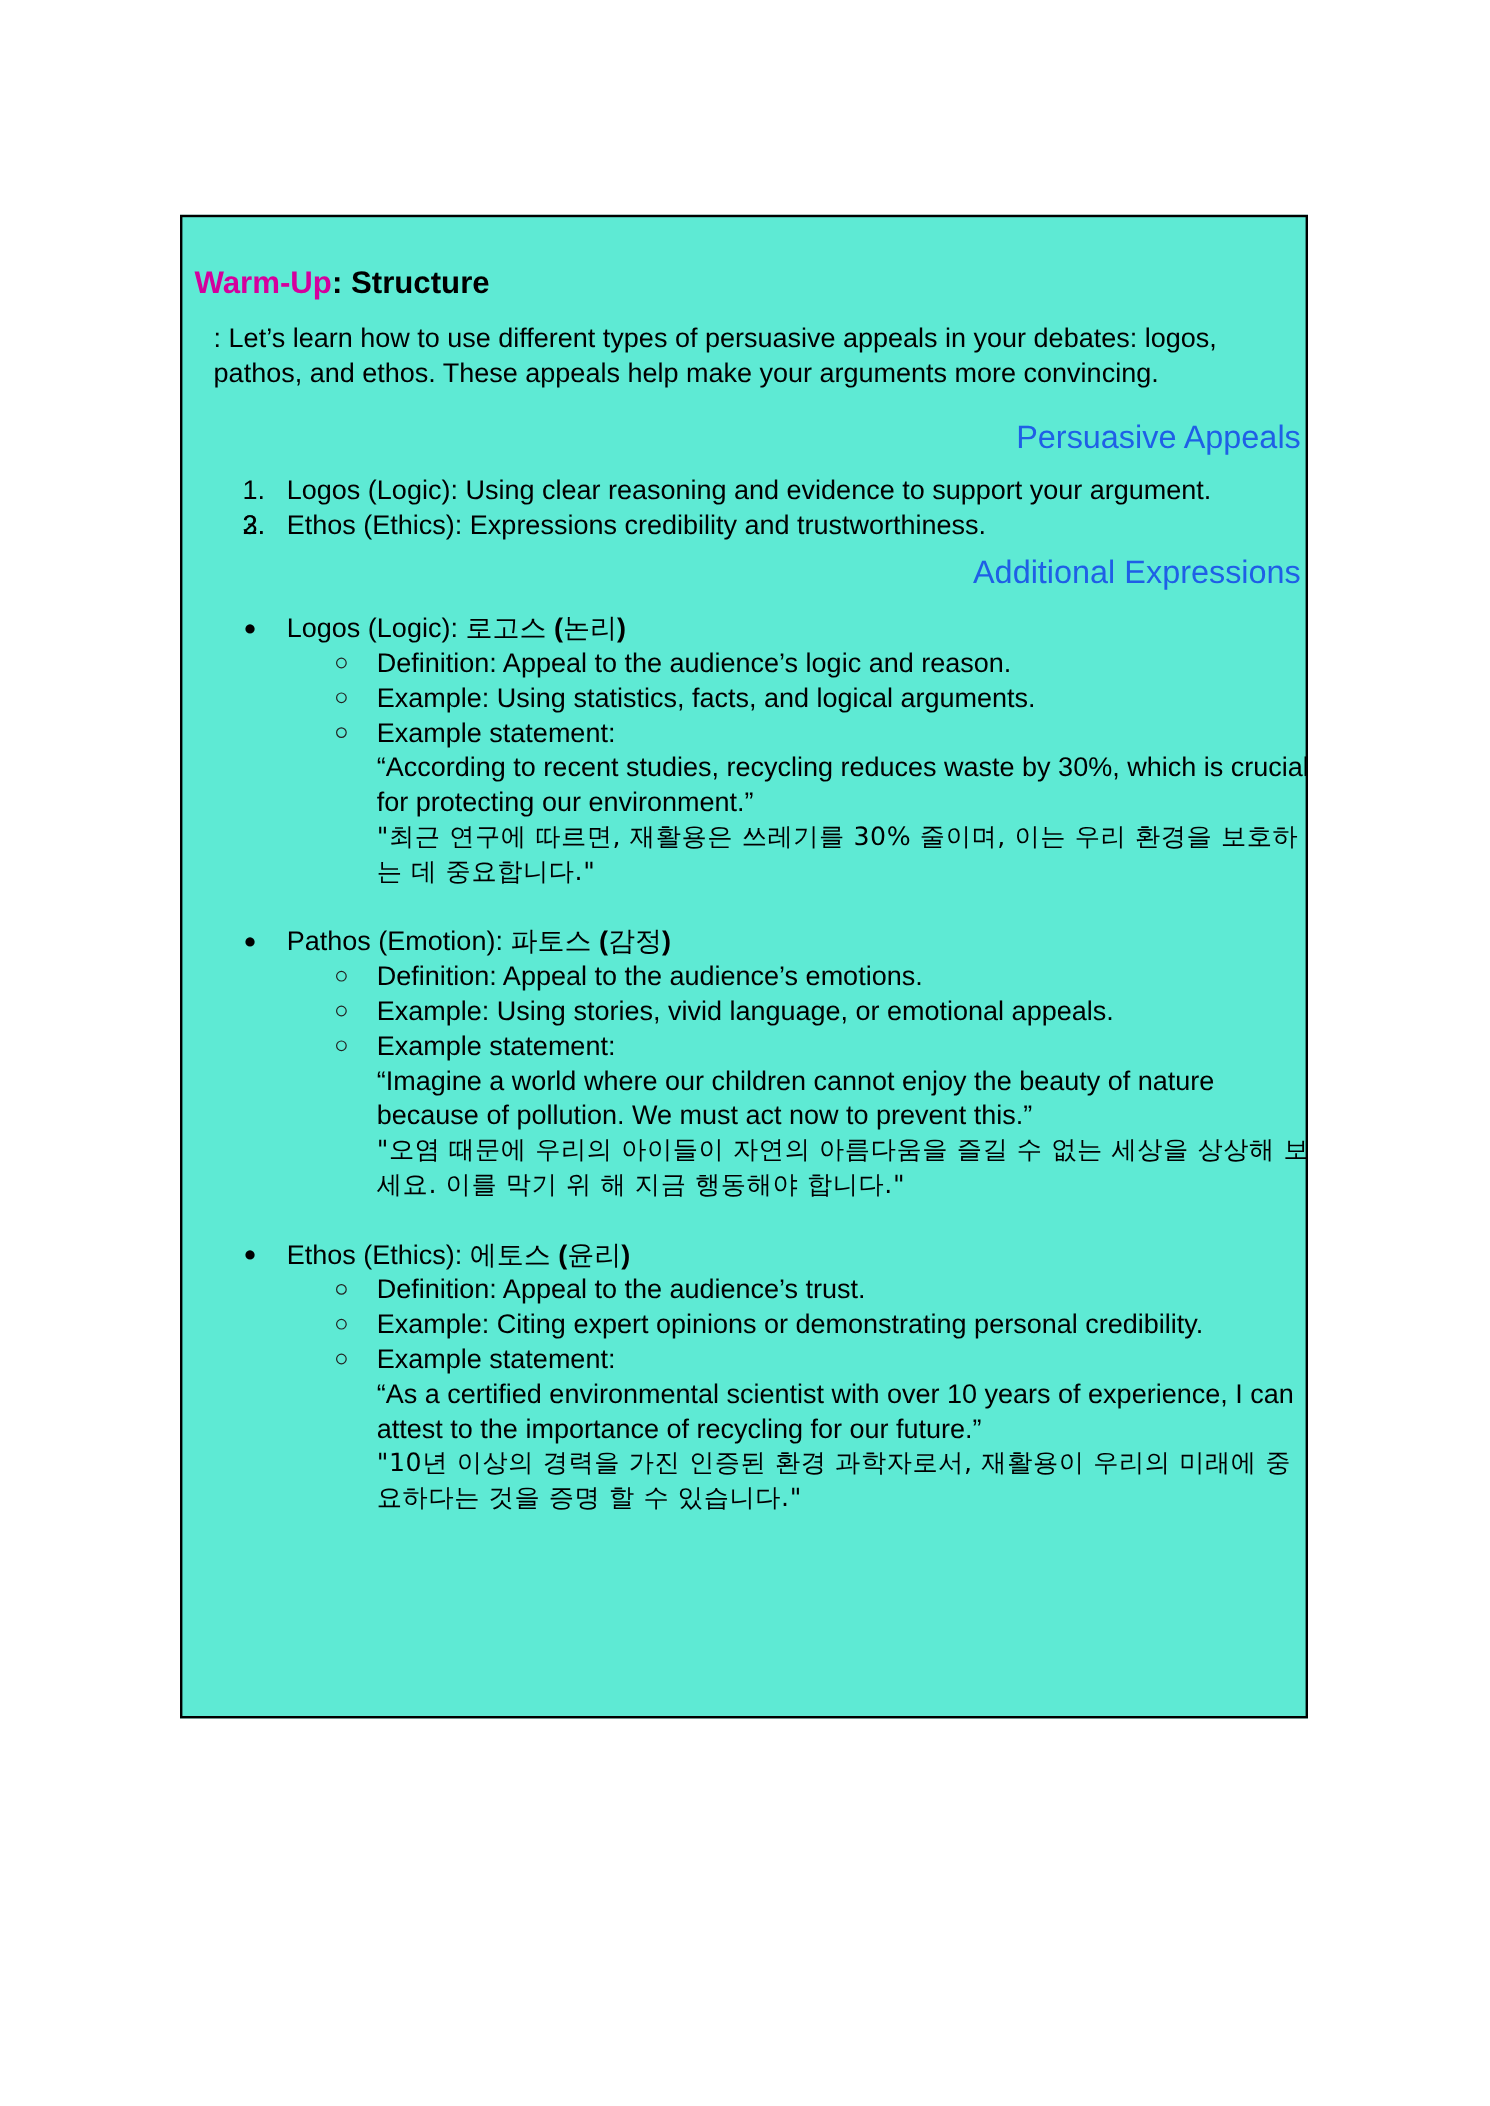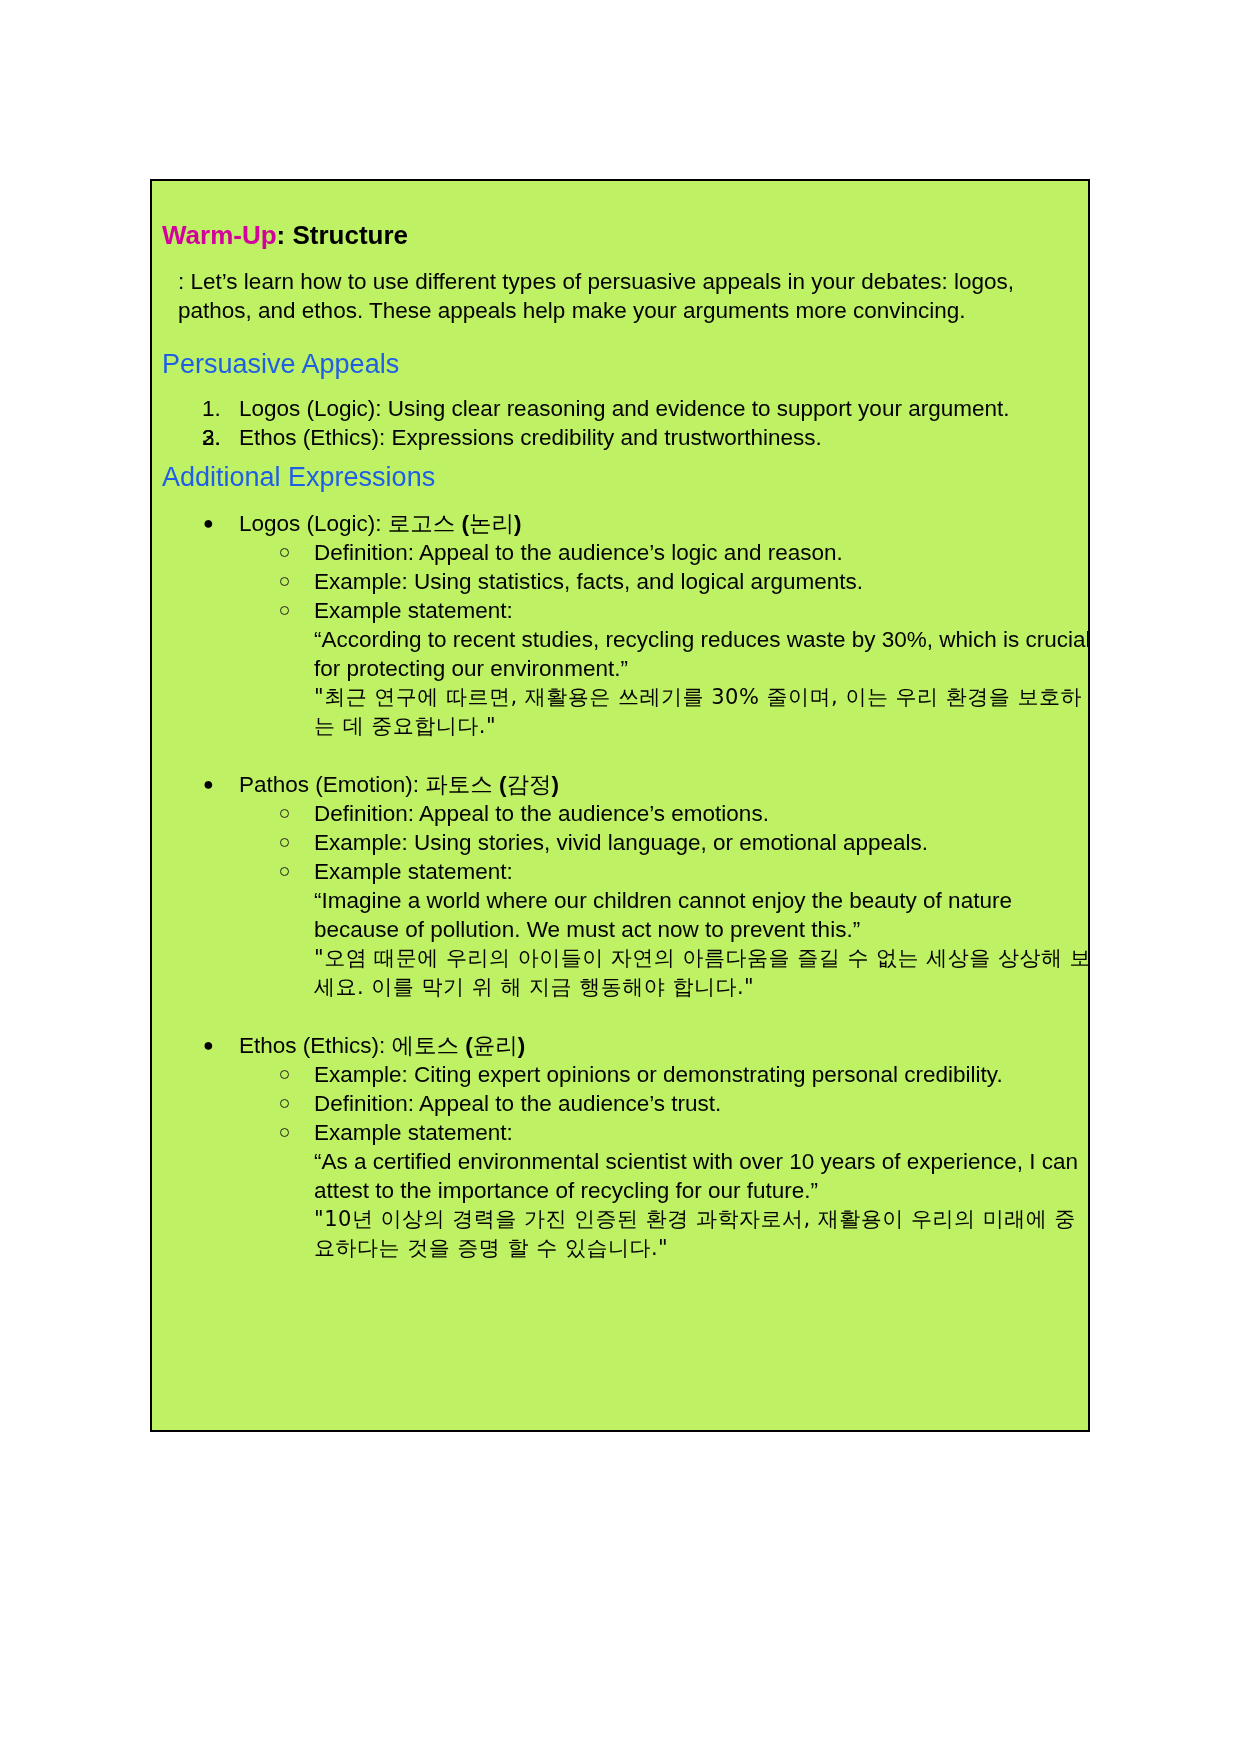--- a/index.html
+++ b/index.html
@@ -14,21 +14,21 @@
     font-family: "Liberation Sans", "DejaVu Sans", sans-serif;
     color: #000000;
   }
   .card {
     position: absolute;
     left: 150px;
     top: 179px;
     width: 936px;
     height: 1249px;
     border: 2px solid #000000;
-    background: #bef264;
+    background: #5eead4;
     box-sizing: content-box;
   }
   .inner {
     position: absolute;
     left: 10px;
     top: 38px;
     width: 922px;
     font-size: 22.5px;
     line-height: 29px;
   }
@@ -37,21 +37,21 @@
     font-weight: bold;
     line-height: 32px;
     margin: 0;
   }
   .title .accent { color: #d4009e; }
   .intro {
     margin: 16px;
     width: 900px;
   }
   .section-heading {
-    text-align: left;
+    text-align: right;
     font-size: 27px;
     line-height: 34px;
     color: #1f5fe6;
     margin: 18px 0 0 0;
     font-weight: normal;
   }
   .section-heading.first { margin-top: 22px; }
   ol.appeals {
     margin: 13px 0 0 0;
     padding: 0;
@@ -201,25 +201,25 @@
       </li>
 
       <li class="expr-group">
         <div class="expr-head">
           <span class="bullet">●</span>
           <span>Ethos (Ethics): 에토스 </span><span class="paren">(</span><span>윤리</span><span class="paren">)</span>
         </div>
         <ul class="sub-list">
           <li class="sub-item">
             <span class="hollow"></span>
+            <span>Definition: Appeal to the audience’s trust.</span>
+          </li>
+          <li class="sub-item">
+            <span class="hollow"></span>
             <span>Example: Citing expert opinions or demonstrating personal credibility.</span>
-          </li>
-          <li class="sub-item">
-            <span class="hollow"></span>
-            <span>Definition: Appeal to the audience’s trust.</span>
           </li>
           <li class="sub-item">
             <span class="hollow"></span>
             <span>Example statement:</span>
           </li>
         </ul>
         <div class="statement-block">
           <span class="en">“As a certified environmental scientist with over 10 years of experience, I can attest to the importance of recycling for our future.”</span>
           <span class="ko">"10년 이상의 경력을 가진 인증된 환경 과학자로서, 재활용이 우리의 미래에 중요하다는 것을 증명 할 수 있습니다."</span>
         </div>

